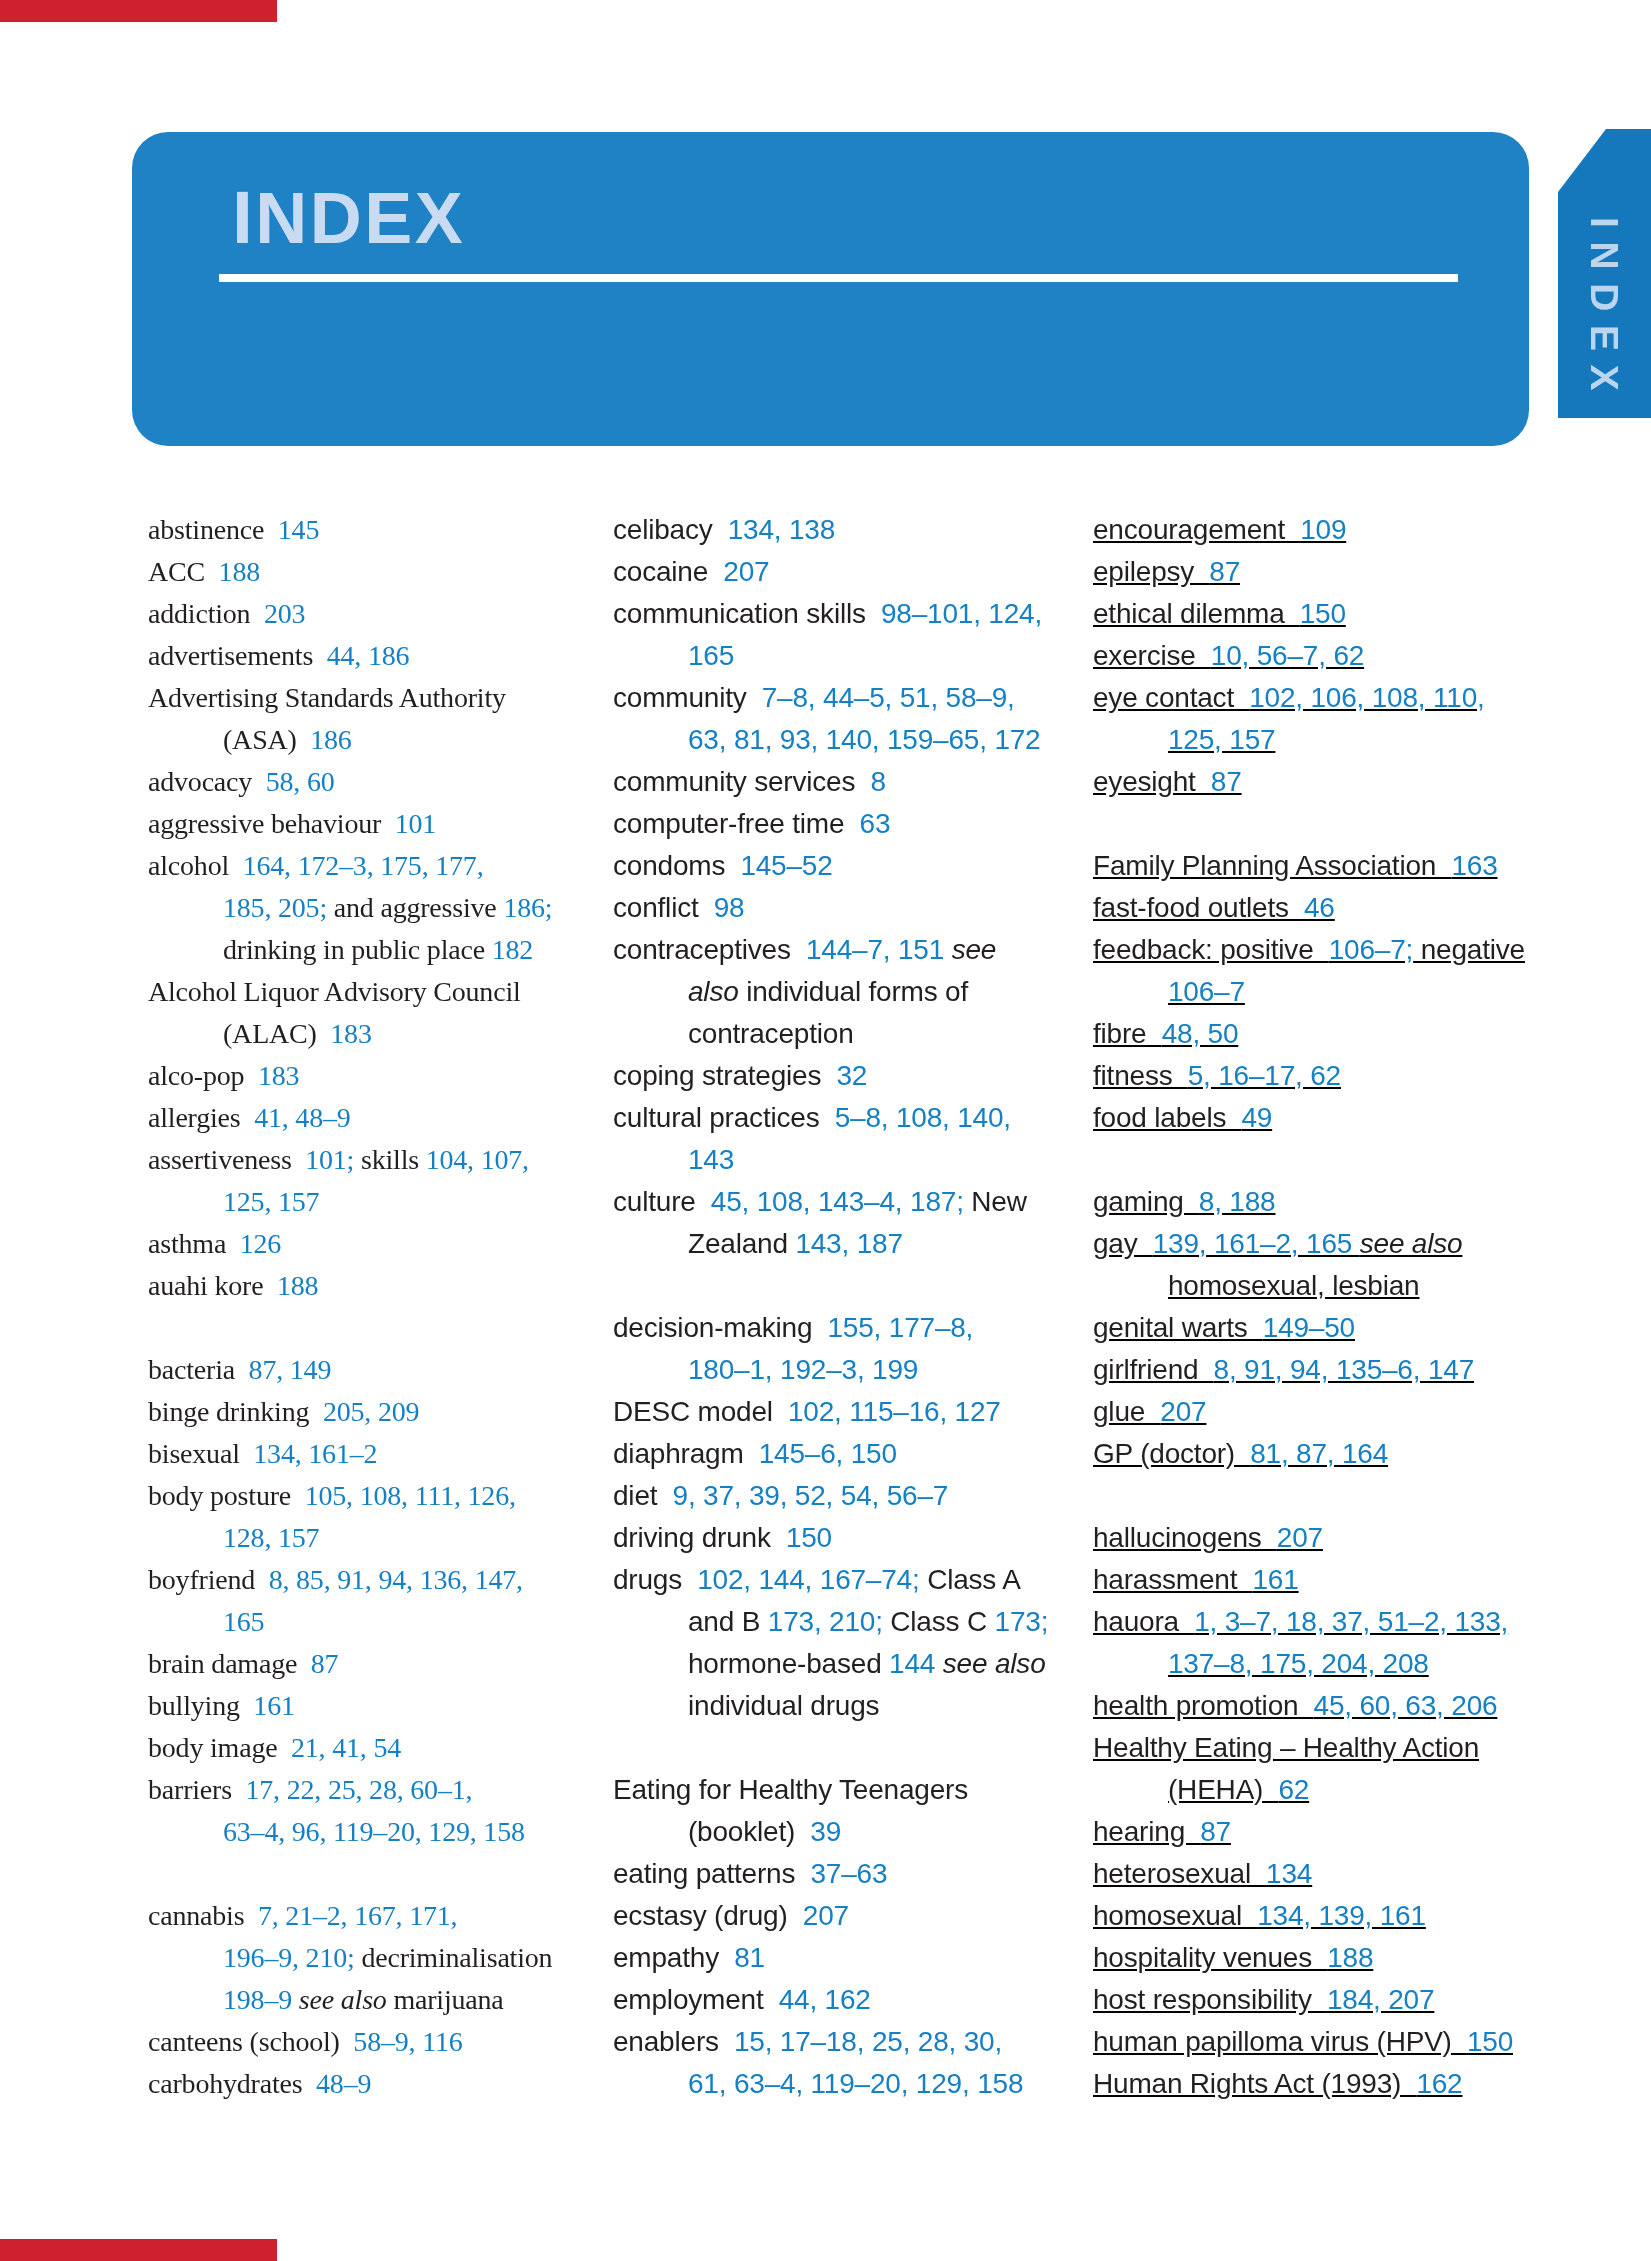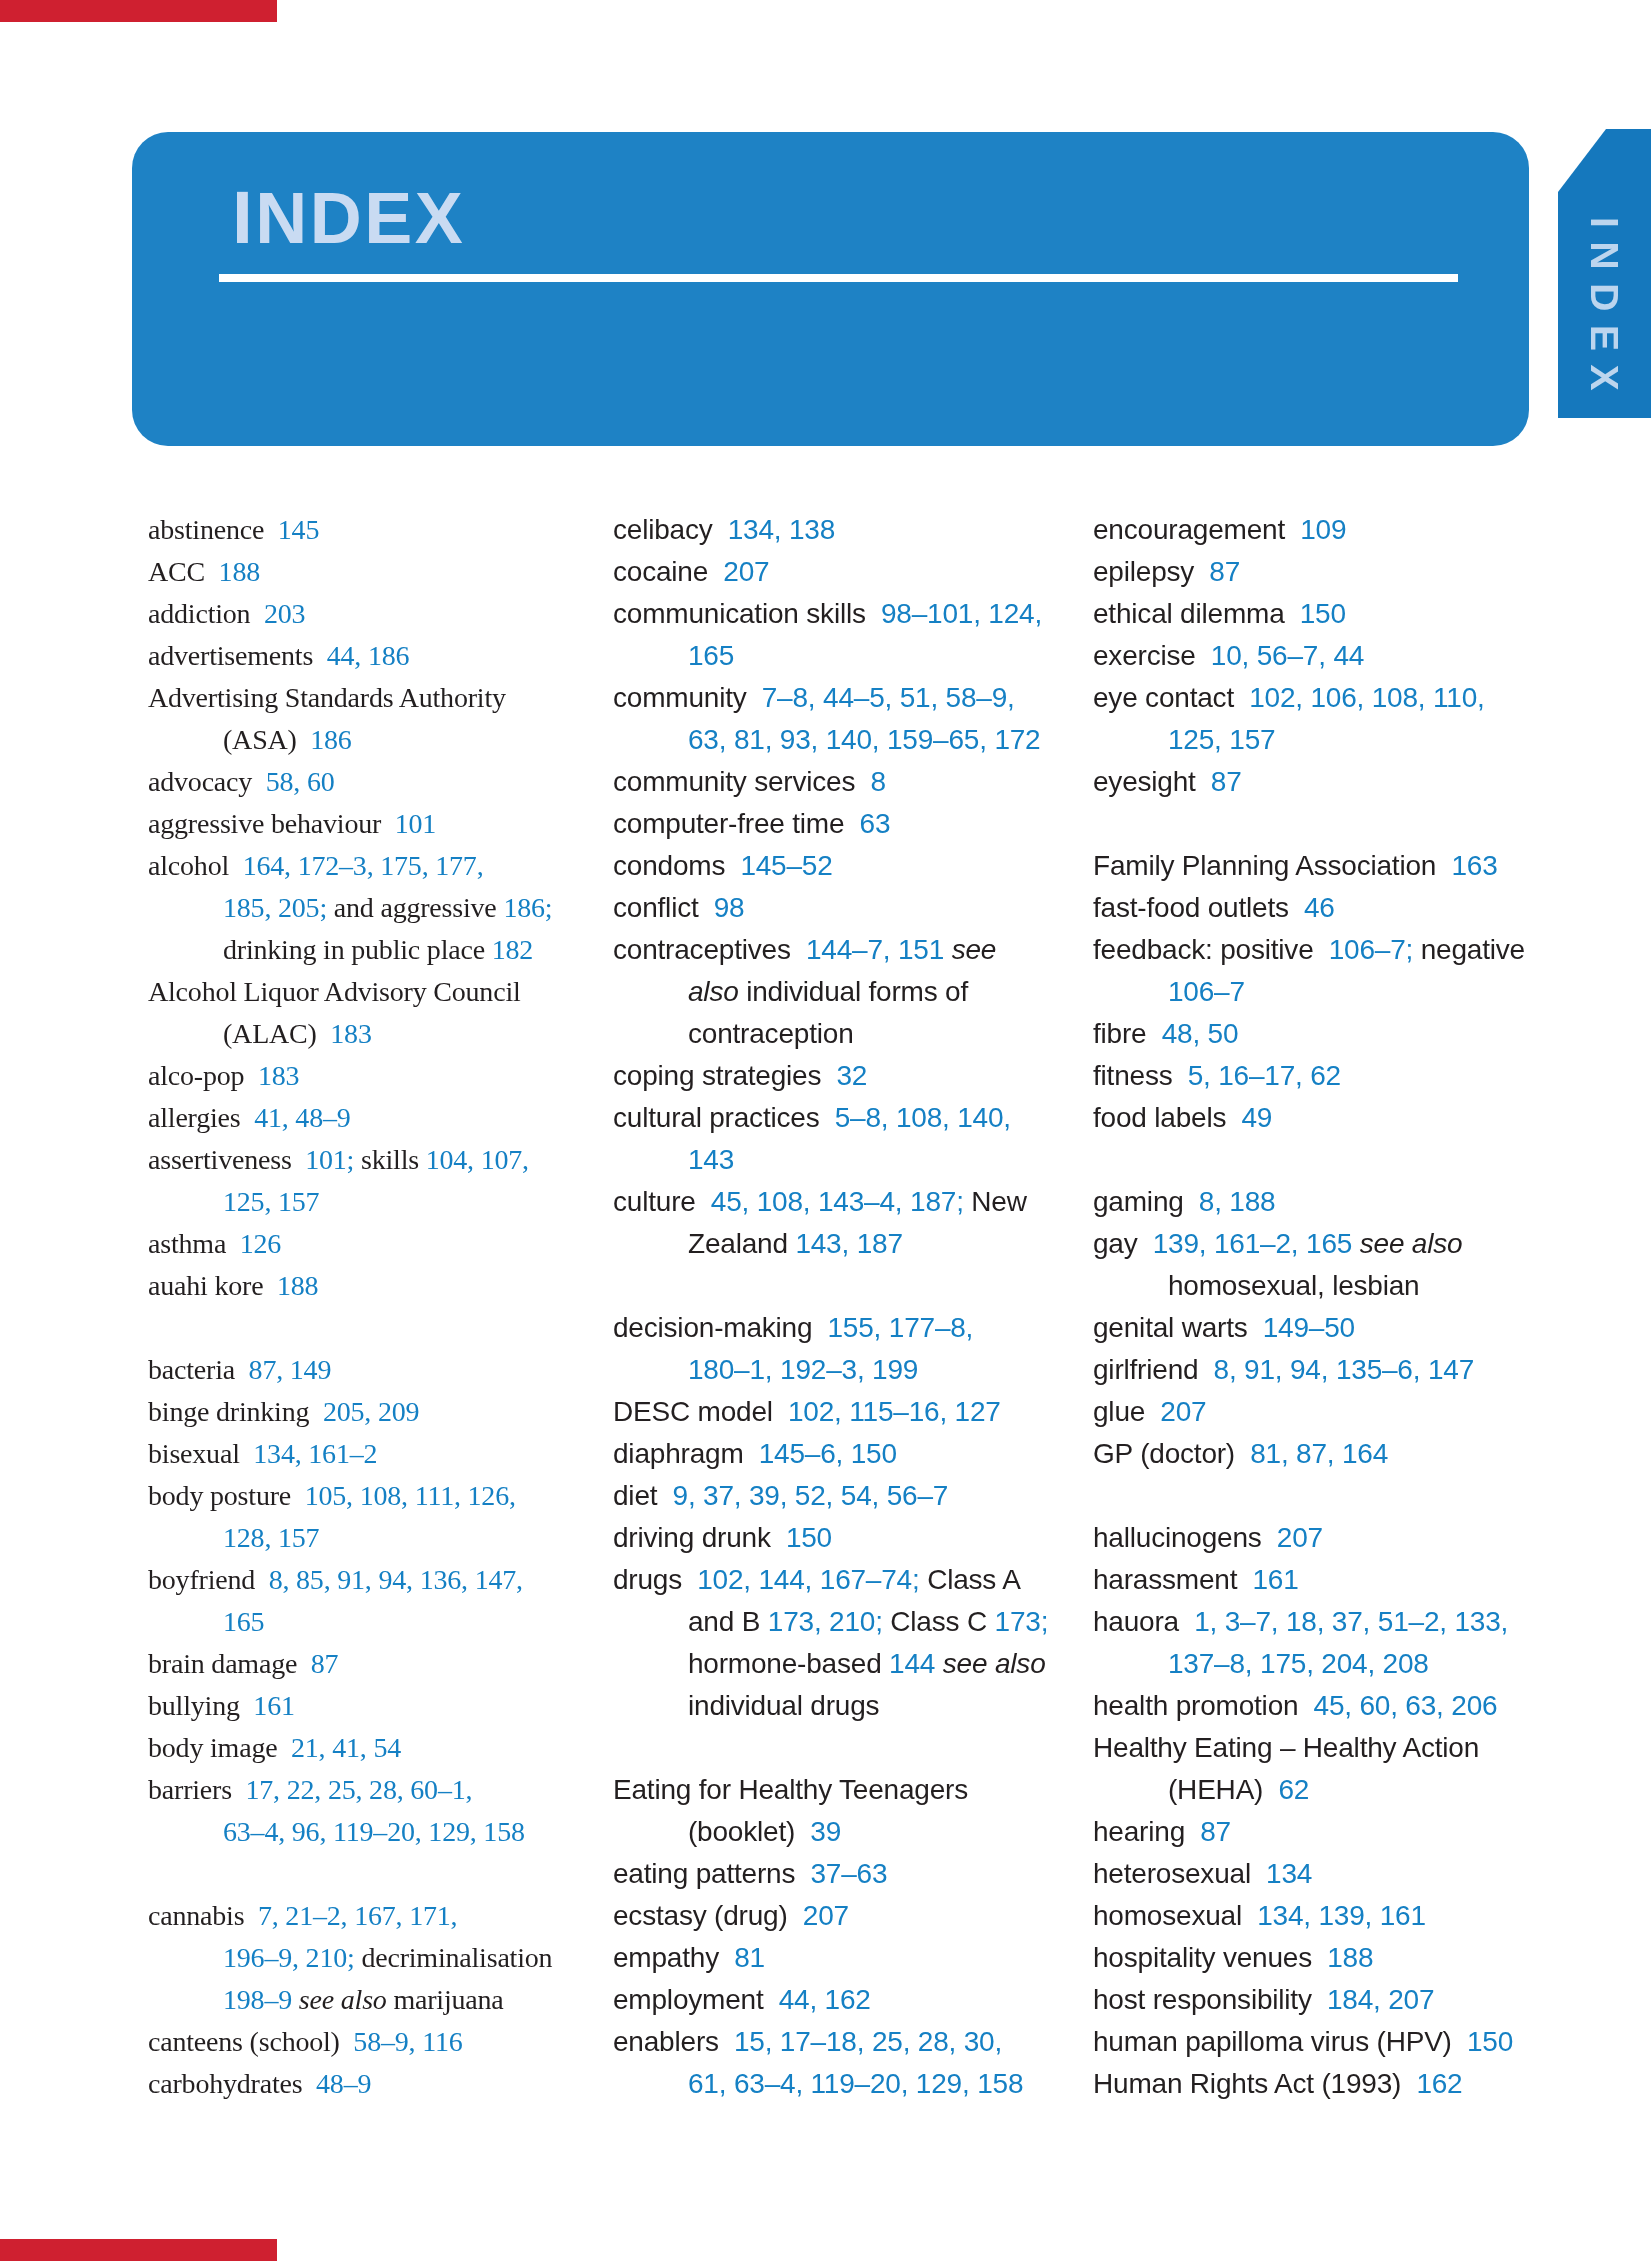--- a/index.html
+++ b/index.html
@@ -25,21 +25,21 @@
        background:var(--tab-blue,#1578bd);
        clip-path:polygon(0 63px,48px 0,100% 0,100% 100%,0 100%);}
   .tab-label{position:absolute;left:50%;transform:translateX(-50%);top:88px;
              writing-mode:vertical-rl;font-weight:bold;font-size:39px;letter-spacing:13.6px;
              color:#bcd5ee;line-height:1;}
 
   
   .col{position:absolute;top:509px;width:509px;}
   .col-0{left:148px;font-family:Liberation Serif, serif;}
   .col-1{left:613px;}
-  .col-2{left:1093px;}
+  .col-2{left:1093px;text-decoration:underline;}
   .line{height:42px;line-height:42px;font-size:28px;white-space:pre;
         color:var(--text-black,#231f20);letter-spacing:-0.2px;}
   .line.indent{padding-left:75px;}
   .r-k{color:var(--text-black,#231f20);}
   .r-b{color:var(--number-blue,#1580c4);}
   .r-i{color:var(--text-black,#231f20);font-style:italic;}
 </style>
 </head>
 <body>
 
@@ -136,21 +136,21 @@
       <div class="line"><span class="r-k">ecstasy (drug)  </span><span class="r-b">207</span></div>
       <div class="line"><span class="r-k">empathy  </span><span class="r-b">81</span></div>
       <div class="line"><span class="r-k">employment  </span><span class="r-b">44, 162</span></div>
       <div class="line"><span class="r-k">enablers  </span><span class="r-b">15, 17–18, 25, 28, 30,</span></div>
       <div class="line indent"><span class="r-b">61, 63–4, 119–20, 129, 158</span></div>
     </div>
   <div class="col col-2">
       <div class="line"><span class="r-k">encouragement  </span><span class="r-b">109</span></div>
       <div class="line"><span class="r-k">epilepsy  </span><span class="r-b">87</span></div>
       <div class="line"><span class="r-k">ethical dilemma  </span><span class="r-b">150</span></div>
-      <div class="line"><span class="r-k">exercise  </span><span class="r-b">10, 56–7, 44</span></div>
+      <div class="line"><span class="r-k">exercise  </span><span class="r-b">10, 56–7, 62</span></div>
       <div class="line"><span class="r-k">eye contact  </span><span class="r-b">102, 106, 108, 110,</span></div>
       <div class="line indent"><span class="r-b">125, 157</span></div>
       <div class="line"><span class="r-k">eyesight  </span><span class="r-b">87</span></div>
       <div class="line"></div>
       <div class="line"><span class="r-k">Family Planning Association  </span><span class="r-b">163</span></div>
       <div class="line"><span class="r-k">fast-food outlets  </span><span class="r-b">46</span></div>
       <div class="line"><span class="r-k">feedback: positive  </span><span class="r-b">106–7;</span><span class="r-k"> negative</span></div>
       <div class="line indent"><span class="r-b">106–7</span></div>
       <div class="line"><span class="r-k">fibre  </span><span class="r-b">48, 50</span></div>
       <div class="line"><span class="r-k">fitness  </span><span class="r-b">5, 16–17, 62</span></div>

